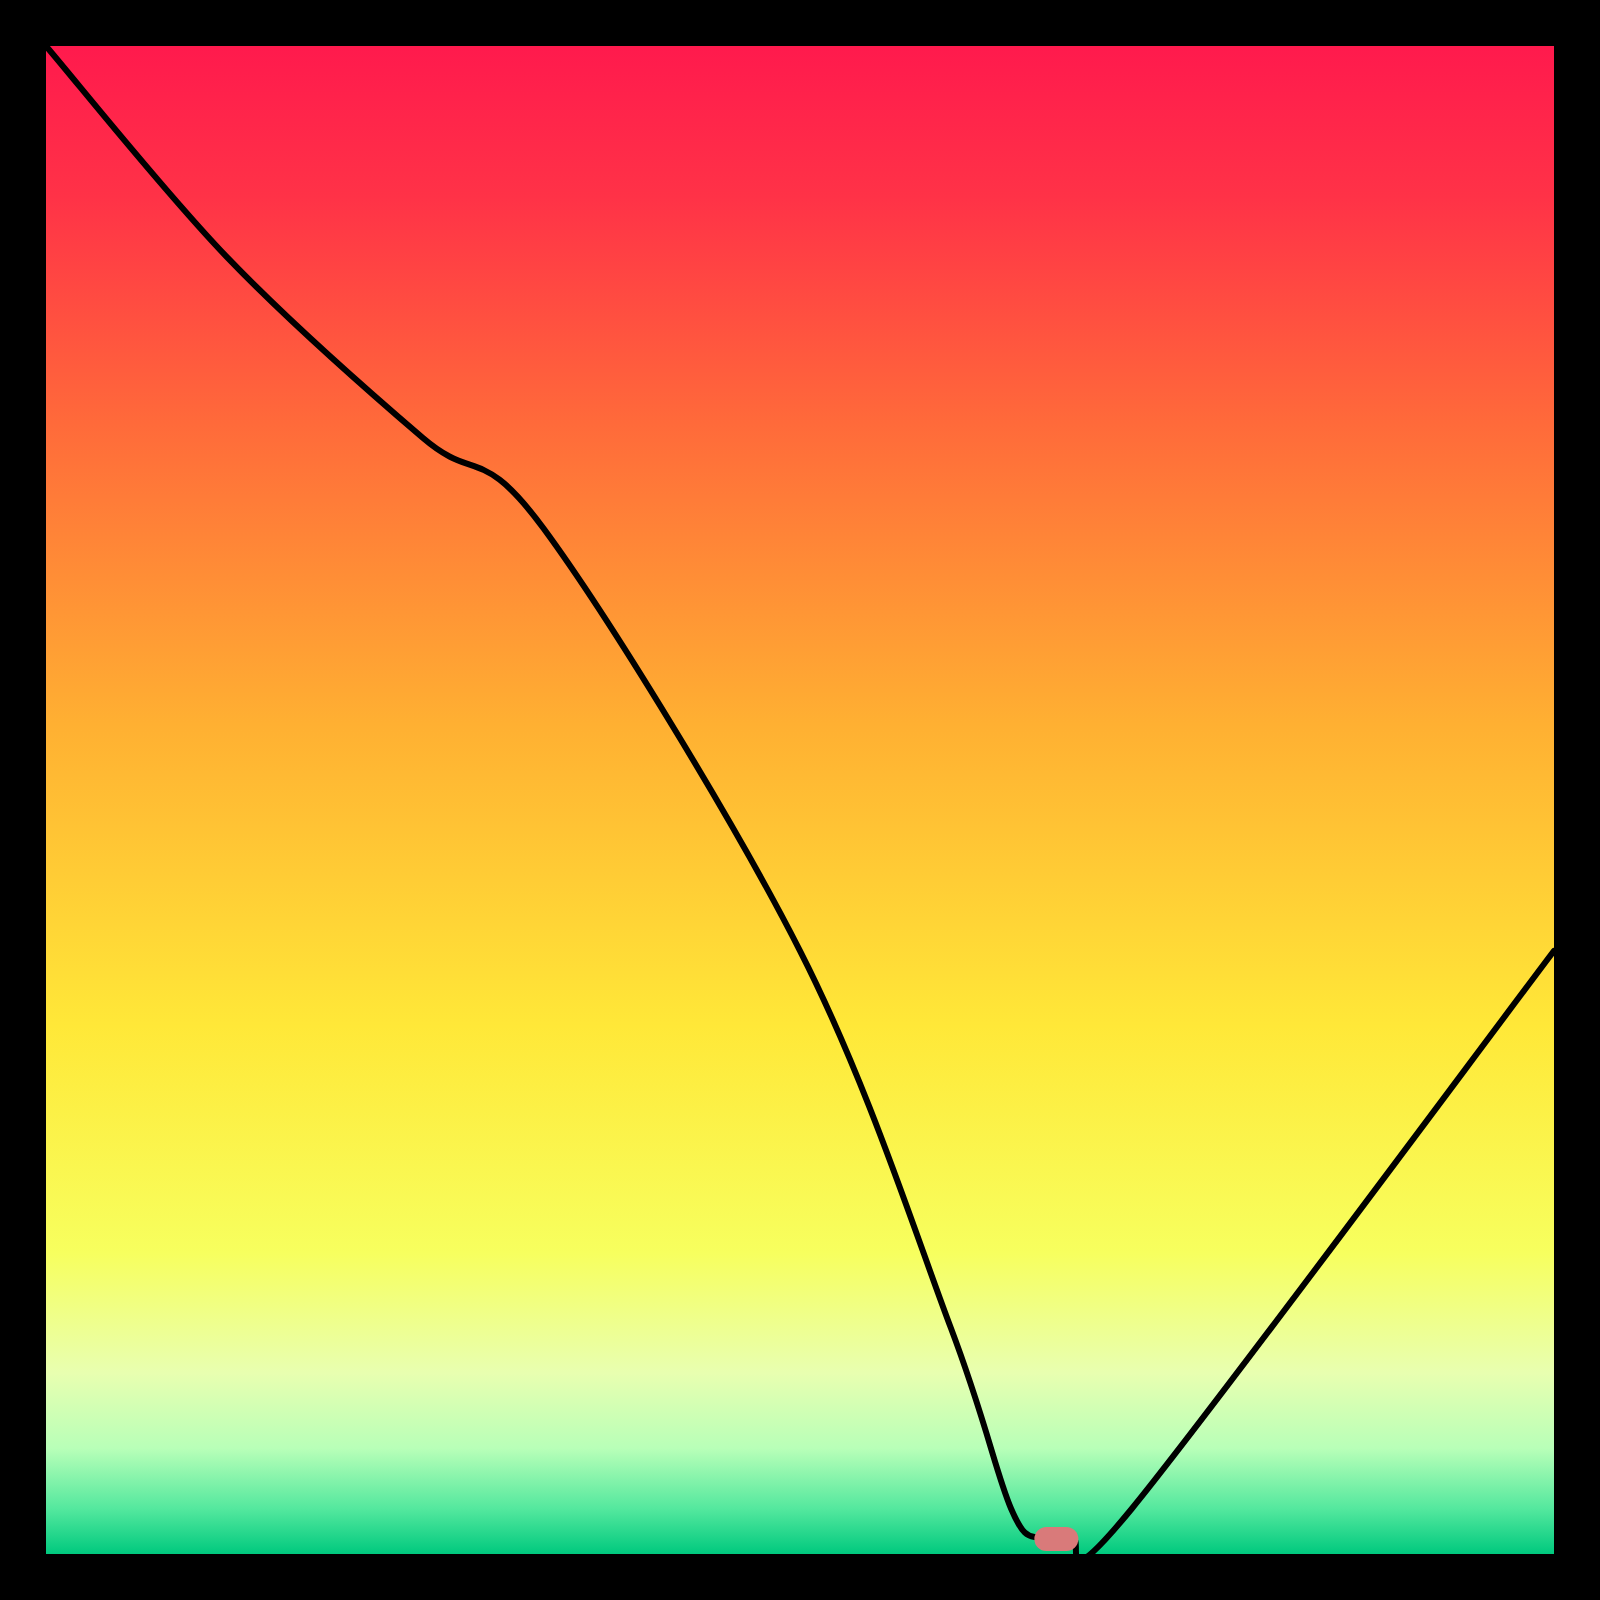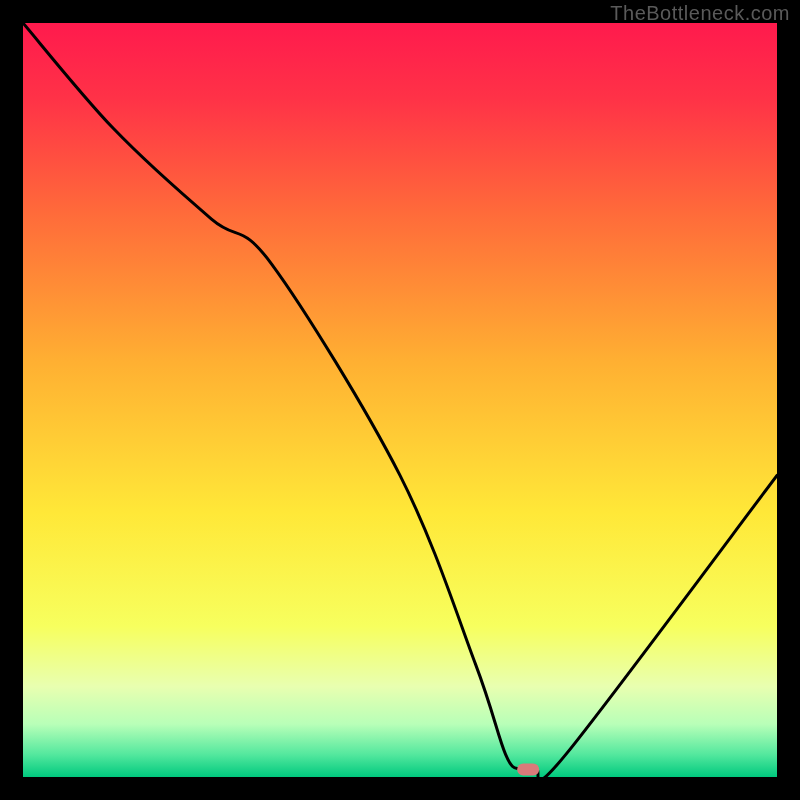--- a/index.html
+++ b/index.html
@@ -37,21 +37,20 @@
   }
   svg {
     display: block;
   }
 </style>
 </head>
 <body>
 
 <div class="frame">
 
-  <div class="watermark">TheBottleneck.com</div>
 
   <div class="plot-area">
     <svg id="chart-svg" width="754" height="754" viewBox="0 0 754 754">
       <defs>
         <linearGradient id="bg-grad" x1="0" y1="0" x2="0" y2="1">
             <stop offset="0%" stop-color="#ff1a4d"></stop>
             <stop offset="10%" stop-color="#ff3247"></stop>
             <stop offset="25%" stop-color="#ff6a3a"></stop>
             <stop offset="45%" stop-color="#ffb032"></stop>
             <stop offset="65%" stop-color="#ffe838"></stop>

